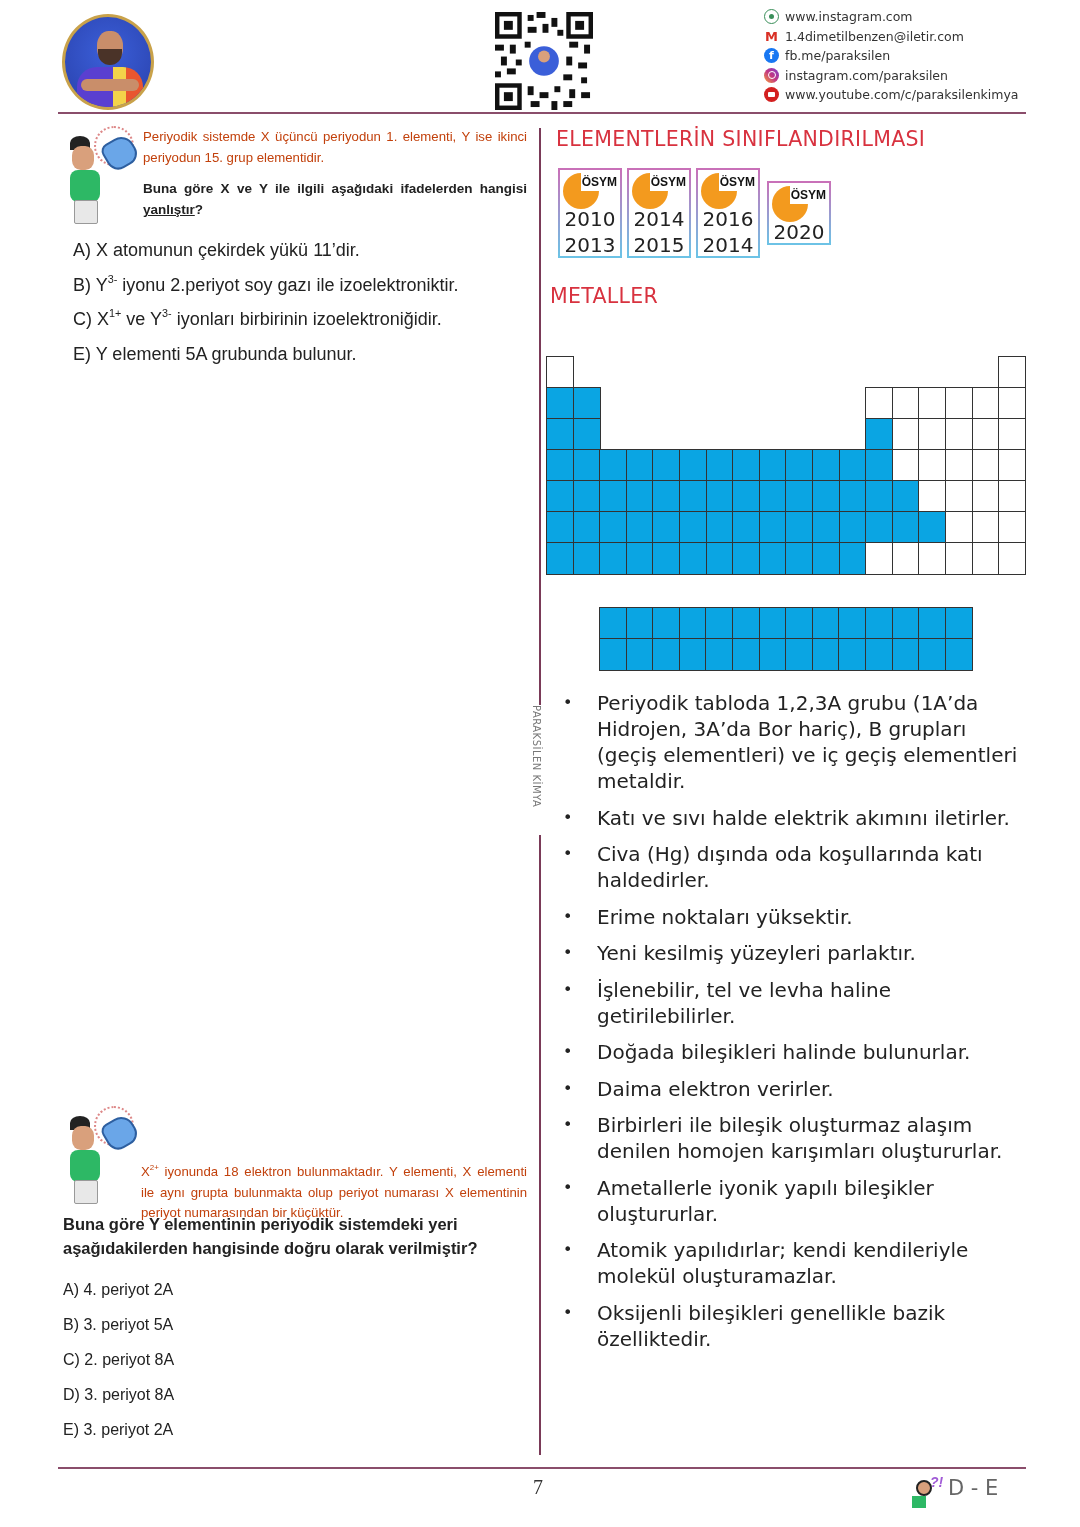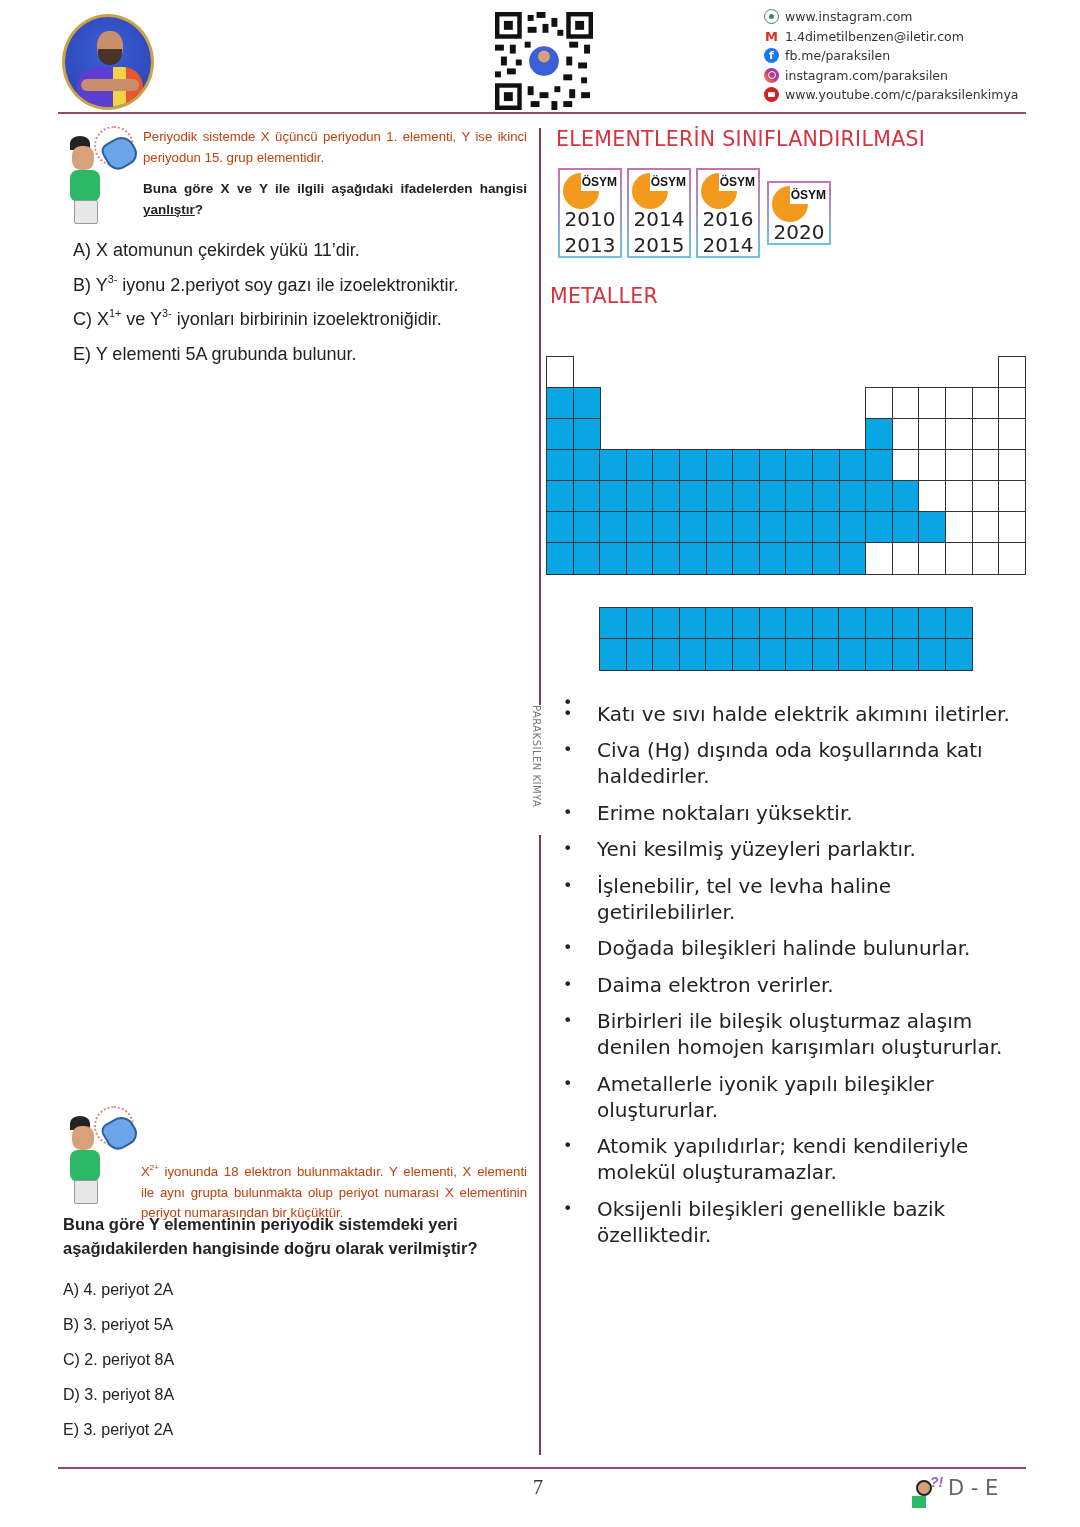--- a/index.html
+++ b/index.html
@@ -349,21 +349,21 @@
     <div class="cell metal" style="left: 186.2px; top: 31px; width: 28.2px; height: 32.6px;"></div>
     <div class="cell metal" style="left: 212.8px; top: 31px; width: 28.2px; height: 32.6px;"></div>
     <div class="cell metal" style="left: 239.4px; top: 31px; width: 28.2px; height: 32.6px;"></div>
     <div class="cell metal" style="left: 266px; top: 31px; width: 28.2px; height: 32.6px;"></div>
     <div class="cell metal" style="left: 292.6px; top: 31px; width: 28.2px; height: 32.6px;"></div>
     <div class="cell metal" style="left: 319.2px; top: 31px; width: 28.2px; height: 32.6px;"></div>
     <div class="cell metal" style="left: 345.8px; top: 31px; width: 28.2px; height: 32.6px;"></div>
   </div>
 
 <div class="abs bullets" id="bullets">
-    <div class="bullet"><span class="dot">•</span></div>
+    <div class="bullet"><span class="dot">•</span><span>Periyodik tabloda 1,2,3A grubu (1A’da Hidrojen, 3A’da Bor hariç), B grupları (geçiş elementleri) ve iç geçiş elementleri metaldir.</span></div>
     <div class="bullet"><span class="dot">•</span><span>Katı ve sıvı halde elektrik akımını iletirler.</span></div>
     <div class="bullet"><span class="dot">•</span><span>Civa (Hg) dışında oda koşullarında katı haldedirler.</span></div>
     <div class="bullet"><span class="dot">•</span><span>Erime noktaları yüksektir.</span></div>
     <div class="bullet"><span class="dot">•</span><span>Yeni kesilmiş yüzeyleri parlaktır.</span></div>
     <div class="bullet"><span class="dot">•</span><span>İşlenebilir, tel ve levha haline getirilebilirler.</span></div>
     <div class="bullet"><span class="dot">•</span><span>Doğada bileşikleri halinde bulunurlar.</span></div>
     <div class="bullet"><span class="dot">•</span><span>Daima elektron verirler.</span></div>
     <div class="bullet"><span class="dot">•</span><span>Birbirleri ile bileşik oluşturmaz alaşım denilen homojen karışımları oluştururlar.</span></div>
     <div class="bullet"><span class="dot">•</span><span>Ametallerle iyonik yapılı bileşikler oluştururlar.</span></div>
     <div class="bullet"><span class="dot">•</span><span>Atomik yapılıdırlar; kendi kendileriyle molekül oluşturamazlar.</span></div>

